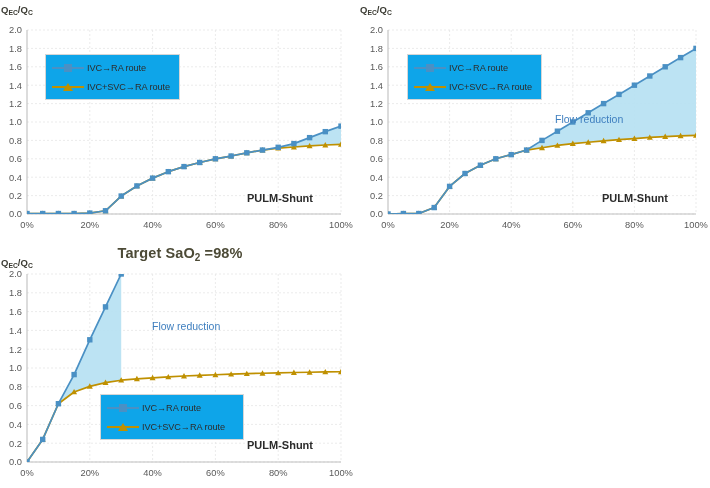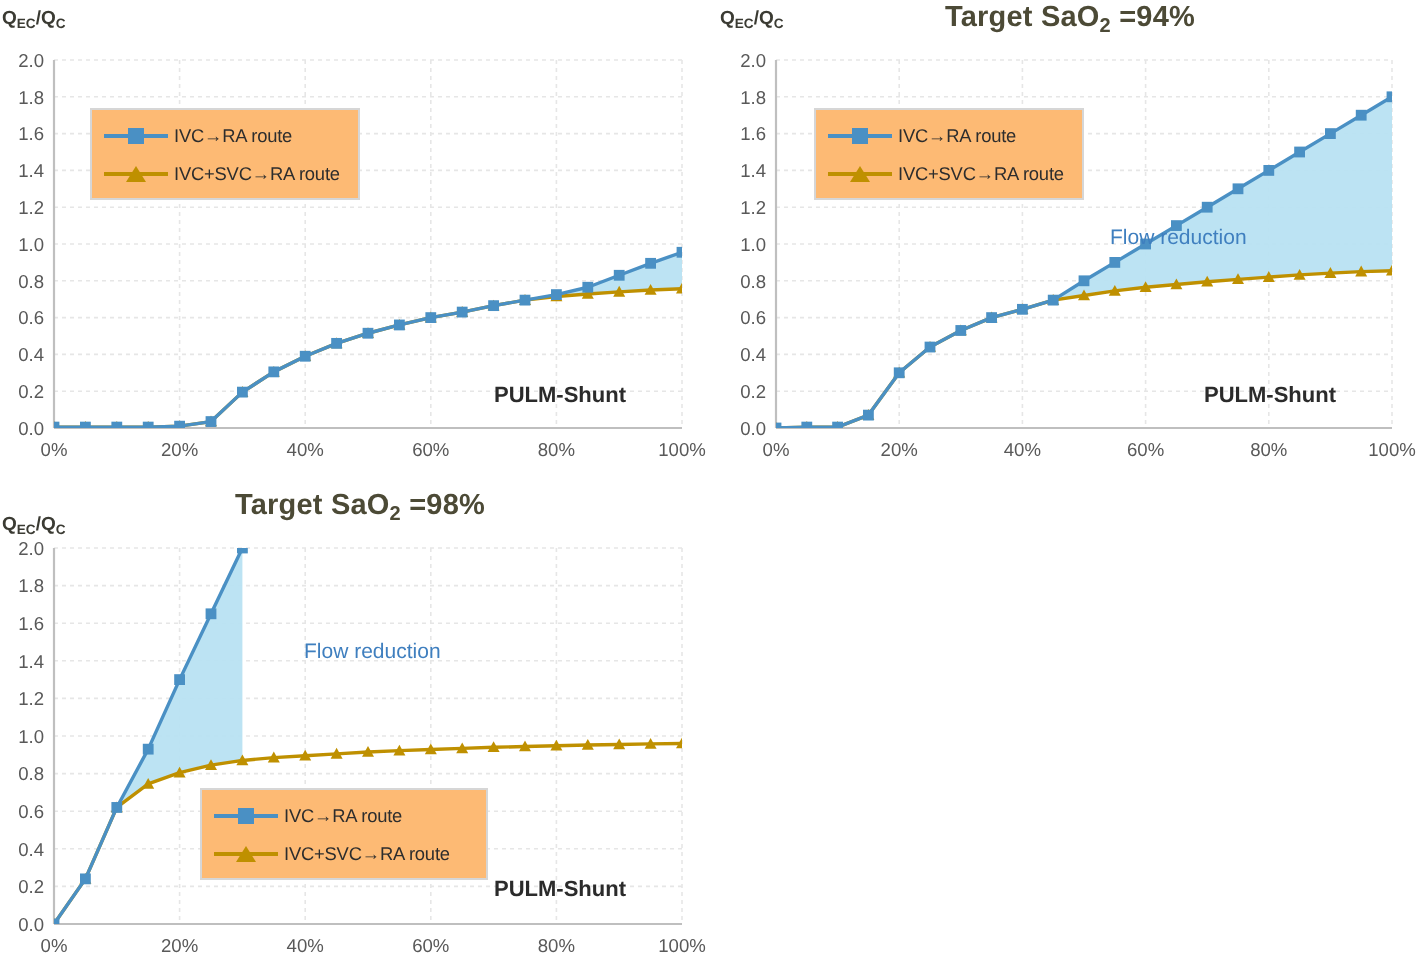--- a/index.html
+++ b/index.html
@@ -14,21 +14,21 @@
   .chart-title{position:absolute;text-align:center;font-size:14.5px;font-weight:bold;
     color:#4c4a36;letter-spacing:.1px;white-space:nowrap;}
   .chart-title .sub{font-size:10px;vertical-align:-3px;}
   .yaxis-title{position:absolute;font-size:9.5px;font-weight:bold;color:#3b3b33;white-space:nowrap;}
   .yaxis-title .sb{font-size:6.8px;vertical-align:-2px;font-weight:bold;}
   .watermark{position:absolute;font-size:11px;font-weight:bold;color:#2b2b2b;white-space:nowrap;}
   .svgbox{position:absolute;left:0;top:0;}
   .tick{font-size:9.3px;fill:#595959;font-family:"Liberation Sans","DejaVu Sans",sans-serif;}
   .ytick{text-anchor:end;}
   .xtick{text-anchor:middle;}
-  .legend-box{position:absolute;background:#fdba74;border:1px solid #d6d6d6;}
+  .legend-box{position:absolute;background:#0ea5e9;border:1px solid #d6d6d6;}
   .legend-row{display:flex;align-items:center;height:19px;padding-left:6px;}
   .legend-key{position:relative;width:32px;height:12px;margin-right:3px;flex:0 0 32px;}
   .legend-key .ln{position:absolute;left:0;top:5px;width:32px;height:2px;}
   .legend-key .mk-sq{position:absolute;left:12px;top:2px;width:8px;height:8px;}
   .legend-key .mk-tri{position:absolute;left:11px;top:2.5px;width:0;height:0;
         border-left:5px solid transparent;border-right:5px solid transparent;}
   .legend-label{font-size:9.2px;color:#2d2d2d;white-space:nowrap;letter-spacing:-0.1px;}
   .flow-label{position:absolute;font-size:10.5px;color:#3f7fbf;white-space:nowrap;}
 </style>
 </head>
@@ -140,23 +140,20 @@
           <span class="ln" style="background:#bf9000;"></span>
             <span class="mk-tri" style="border-bottom:8px solid #bf9000;"></span>
         </span>
         <span class="legend-label">IVC+SVC→RA route</span>
       </div>
     </div>
     <div class="watermark" style="left:247px;top:192px;">PULM-Shunt</div>
   </div>
 
   <div class="panel" id="panel-1">
-    <div class="chart-title" style="left:95px;top:1px;width:170px;">
-      <span>Target SaO</span><span class="sub">2</span><span> =94%</span>
-    </div>
     <div class="yaxis-title" style="left:5px;top:4px;">
       Q<span class="sb">EC</span>/Q<span class="sb">C</span>
     </div>
     <svg class="svgbox" width="355" height="244">
         <line x1="33" y1="214" x2="341" y2="214" stroke="#e6e6e6" stroke-width="0.8" stroke-dasharray="2,2"></line>
         <text x="28" y="217.4" class="tick ytick">0.0</text>
         <line x1="33" y1="195.6" x2="341" y2="195.6" stroke="#e6e6e6" stroke-width="0.8" stroke-dasharray="2,2"></line>
         <text x="28" y="199" class="tick ytick">0.2</text>
         <line x1="33" y1="177.2" x2="341" y2="177.2" stroke="#e6e6e6" stroke-width="0.8" stroke-dasharray="2,2"></line>
         <text x="28" y="180.6" class="tick ytick">0.4</text>

